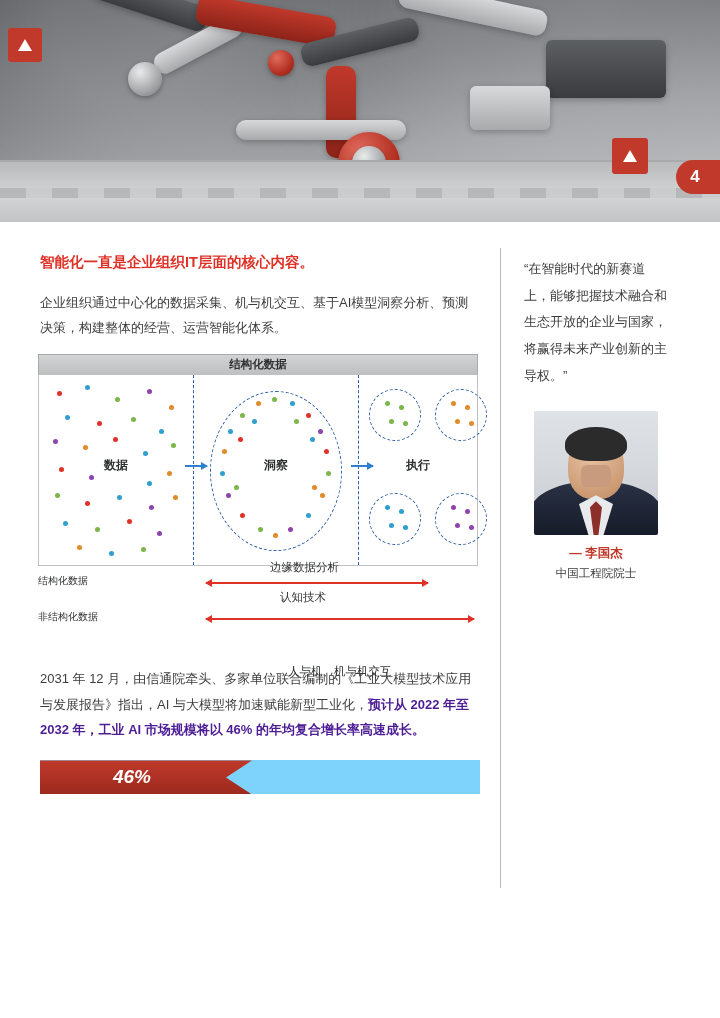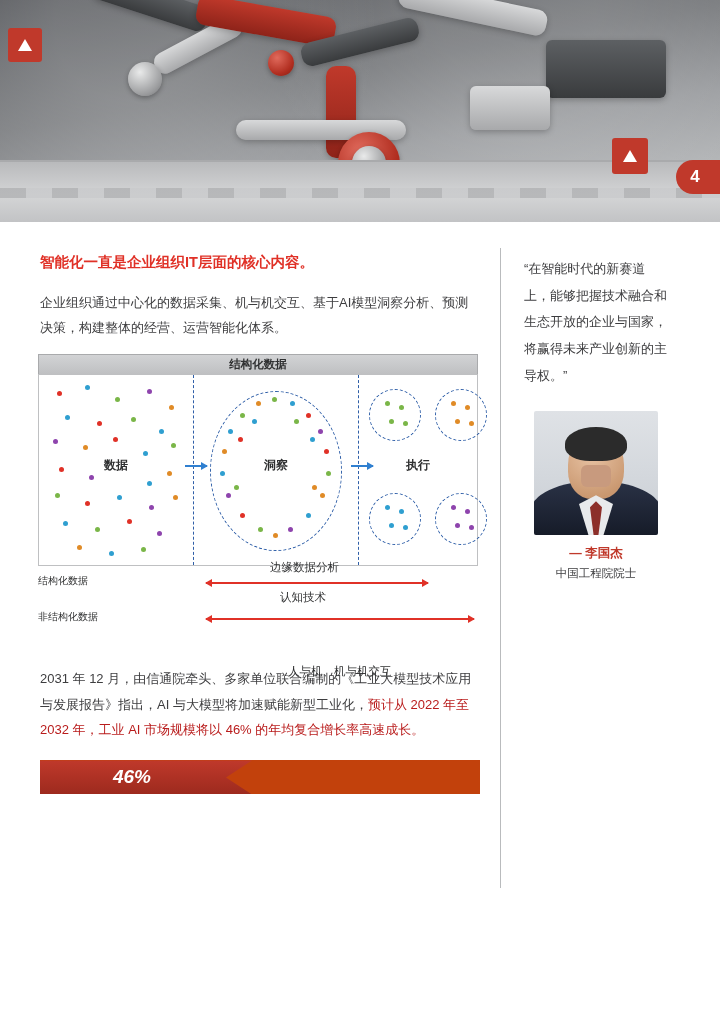--- a/index.html
+++ b/index.html
@@ -124,21 +124,21 @@
     font-weight: 700;
     margin: 0 0 16px 10px;
     line-height: 1.5;
   }
   .para {
     color: #3d3d3f;
     font-size: 13px;
     line-height: 1.95;
     margin: 0 0 14px 10px;
   }
-  .para b { font-weight: 400; color:#b91c1c; }
+  .para b { font-weight: 700; color:#4c1d95; }
 
   
   .diagram {
     margin: 2px 0 18px 8px;
     width: 440px;
   }
   .diagram-bar {
     height: 20px;
     background: linear-gradient(180deg,#d2d3d5,#bfc0c2);
     border: 1px solid #a9aaac;
@@ -196,21 +196,21 @@
     border-top: 4px solid transparent;
     border-bottom: 4px solid transparent;
   }
   .lg-cap { position: absolute; font-size: 11.5px; color: #2f3031; }
 
   
   .ribbon-wrap {
     margin: 18px 0 18px 10px;
     position: relative;
     width: 440px; height: 34px;
-    background: #c2410c;
+    background: #7dd3fc;
   }
   .ribbon {
     position: absolute; left: 0; top: 0;
     width: 212px; height: 34px;
     background: linear-gradient(180deg,#c0392b,#9d2a1e);
     color: #fff;
     font-size: 19px; font-weight: 700; font-style: italic;
     display: flex; align-items: center; justify-content: center;
     padding-right: 28px;
     clip-path: polygon(0 0, 100% 0, calc(100% - 26px) 50%, 100% 100%, 0 100%);

